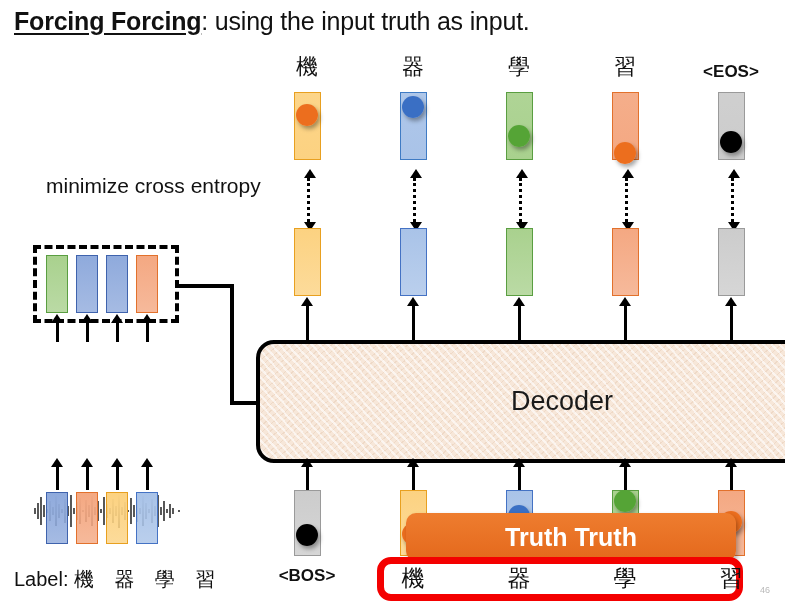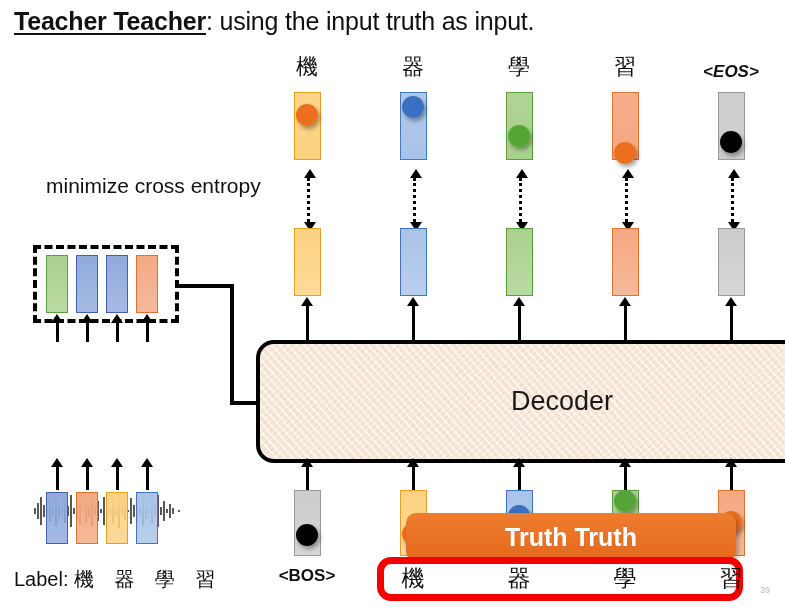--- a/index.html
+++ b/index.html
@@ -122,37 +122,37 @@
   #pagenum{
     position:absolute;left:760px;top:585px;font-size:9px;color:#b9b9b9;
   }
 </style>
 </head>
 <body>
 
 <div class="stage">
 
   <div id="title">
-    <span class="strong">Teacher Teacher</span><span>: using the input truth as input.</span>
+    <span class="strong">Forcing Forcing</span><span>: using the input truth as input.</span>
   </div>
 
   <div id="top-tokens">
       <div class="toplabel" style="left: 252px; top: 55px; width: 110px;">機</div>
       <div class="bar" style="left: 293.5px; top: 92px; width: 27px; height: 68px; background: linear-gradient(rgba(252, 210, 129, 0.933), rgb(252, 210, 129)); border-color: rgb(232, 160, 32);"></div>
       <div class="dot" style="left: 296px; top: 104.24px; width: 22px; height: 22px; background: radial-gradient(circle at 35% 32%, rgb(236, 110, 30), rgb(236, 110, 30) 60%, rgb(236, 110, 30));"></div>
       <div class="toplabel" style="left: 358px; top: 55px; width: 110px;">器</div>
       <div class="bar" style="left: 399.5px; top: 92px; width: 27px; height: 68px; background: linear-gradient(rgba(169, 195, 232, 0.933), rgb(169, 195, 232)); border-color: rgb(63, 123, 196);"></div>
       <div class="dot" style="left: 402px; top: 96.08px; width: 22px; height: 22px; background: radial-gradient(circle at 35% 32%, rgb(58, 111, 196), rgb(58, 111, 196) 60%, rgb(58, 111, 196));"></div>
       <div class="toplabel" style="left: 464px; top: 55px; width: 110px;">學</div>
       <div class="bar" style="left: 505.5px; top: 92px; width: 27px; height: 68px; background: linear-gradient(rgba(169, 209, 142, 0.933), rgb(169, 209, 142)); border-color: rgb(90, 158, 65);"></div>
       <div class="dot" style="left: 508px; top: 124.64px; width: 22px; height: 22px; background: radial-gradient(circle at 35% 32%, rgb(85, 164, 54), rgb(85, 164, 54) 60%, rgb(85, 164, 54));"></div>
       <div class="toplabel" style="left: 570px; top: 55px; width: 110px;">習</div>
       <div class="bar" style="left: 611.5px; top: 92px; width: 27px; height: 68px; background: linear-gradient(rgba(244, 168, 130, 0.933), rgb(244, 168, 130)); border-color: rgb(226, 113, 44);"></div>
       <div class="dot" style="left: 614px; top: 141.68px; width: 22px; height: 22px; background: radial-gradient(circle at 35% 32%, rgb(236, 110, 30), rgb(236, 110, 30) 60%, rgb(236, 110, 30));"></div>
-      <div class="toplabel eos" style="left: 676px; top: 60px; width: 110px; font-style: italic;">&lt;EOS&gt;</div>
+      <div class="toplabel eos" style="left: 676px; top: 60px; width: 110px;">&lt;EOS&gt;</div>
       <div class="bar" style="left: 717.5px; top: 92px; width: 27px; height: 68px; background: linear-gradient(rgba(204, 204, 204, 0.933), rgb(204, 204, 204)); border-color: rgb(154, 154, 154);"></div>
       <div class="dot" style="left: 720px; top: 131.44px; width: 22px; height: 22px; background: radial-gradient(circle at 35% 32%, rgb(0, 0, 0), rgb(0, 0, 0) 60%, rgb(0, 0, 0));"></div>
     </div>
 
   <div style="position:absolute;left:18px;top:174px;font-size:21px;white-space:nowrap;margin-left:28px;">minimize cross entropy</div>
 
   <div id="dotted-arrows">
       <div class="dotarrow" style="left: 307px; top: 178px; height: 44px;"></div>
       <div class="dotarrow" style="left: 413px; top: 178px; height: 44px;"></div>
       <div class="dotarrow" style="left: 519px; top: 178px; height: 44px;"></div>
@@ -297,15 +297,15 @@
       <div class="gtchar" style="left: 383px; top: 566px; width: 60px;">機</div>
       <div class="gtchar" style="left: 489px; top: 566px; width: 60px;">器</div>
       <div class="gtchar" style="left: 595px; top: 566px; width: 60px;">學</div>
       <div class="gtchar" style="left: 701px; top: 566px; width: 60px;">習</div>
     </div>
 
   <div id="caption">
     <span>Label: </span><span class="cjk">機 器 學 習</span>
   </div>
 
-  <div id="pagenum">39</div>
+  <div id="pagenum">46</div>
 
 </div>
 
 </body></html>

